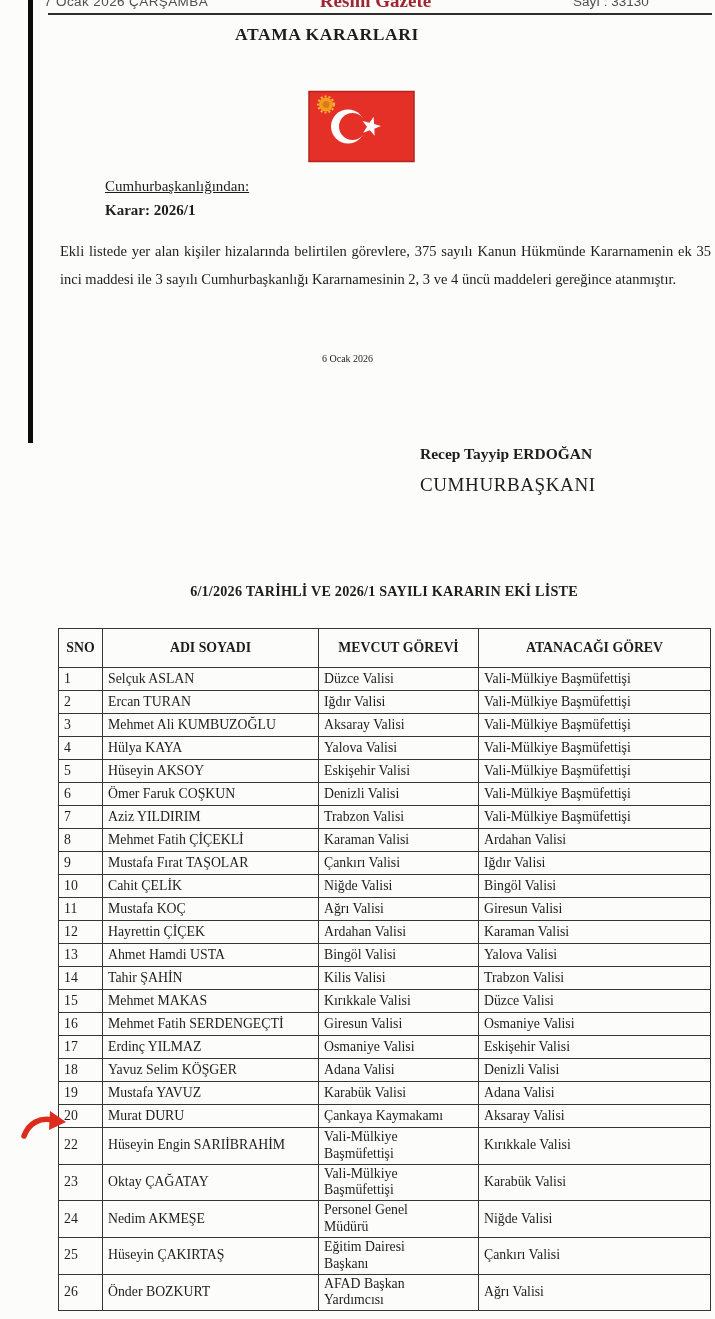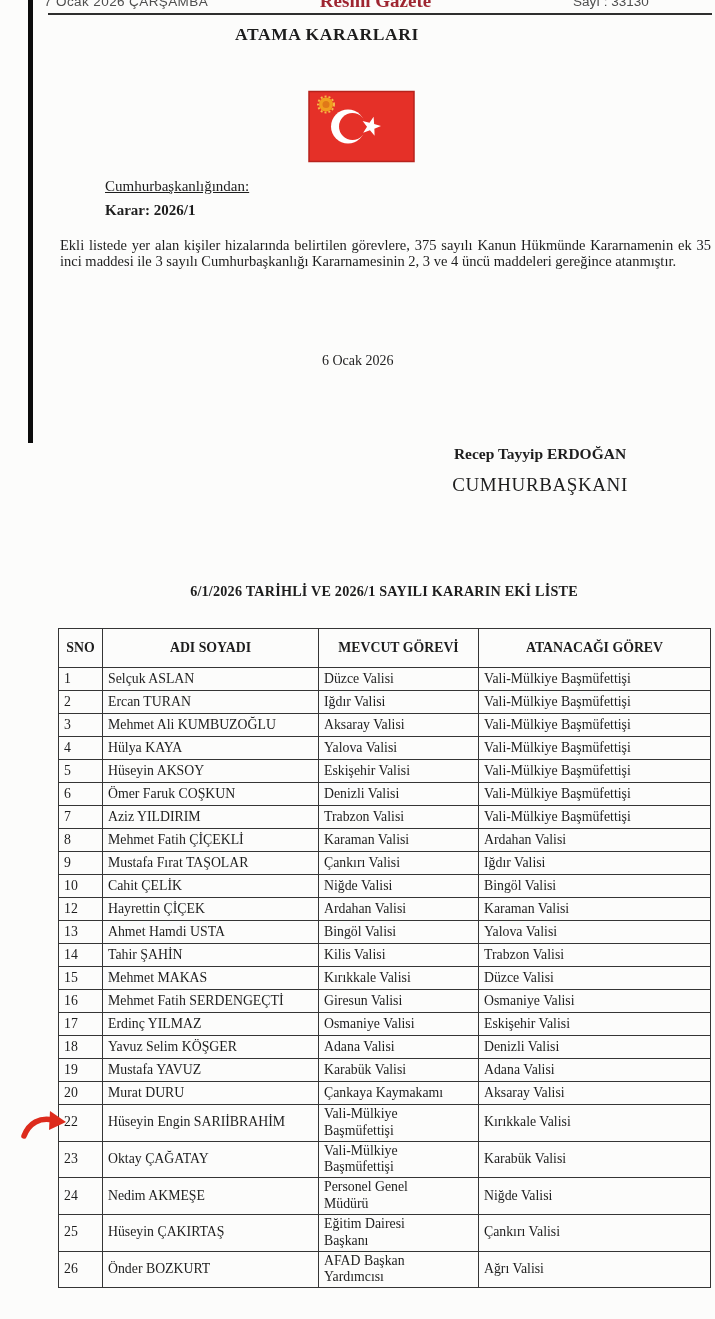--- a/index.html
+++ b/index.html
@@ -29,25 +29,25 @@
   .flag-white { fill:#ffffff; }
   .flag-red { fill: var(--flag-red, #e53028); }
   .sun-outer { fill: var(--flag-sun-orange, #f09e1e); }
   .sun-inner { fill:#e07818; }
   .sun-ring { fill:none; stroke:#f6b948; stroke-width:2; stroke-dasharray:2 2; }
 
   #authority { left:105px; top:178px; font-size:15px; text-decoration:underline; }
   #decision-no { left:105px; top:202px; font-size:15px; font-weight:bold; }
 
   #body-par { left:60px; top:237px; width:651px; font-size:14.5px;
-              line-height:16px; text-align:justify; }
-
-  #decision-date { left:322px; top:353px; font-size:14px; }
-
-  #signature { left:420px; top:445px; width:240px; text-align:center; }
+              line-height:28px; text-align:justify; }
+
+  #decision-date { left:322px; top:353px; font-size:10px; }
+
+  #signature { left:420px; top:445px; width:240px; text-align:left; }
   #sig-name { font-size:15.5px; font-weight:bold; white-space:nowrap; }
   #sig-title { font-size:19px; margin-top:11px; letter-spacing:.6px; }
 
   #annex-title { left:58px; top:583px; width:652px; text-align:center;
                  font-weight:bold; font-size:14.2px; letter-spacing:.2px; }
 
   #annex-table-wrap { left:58px; top:628px; }
   table { border-collapse:collapse; width:652px; table-layout:fixed; }
   th, td { border:1.6px solid var(--table-border, #353535);
            font-size:13.8px; line-height:1.22; overflow:hidden; }
@@ -169,20 +169,26 @@
           <td>Çankırı Valisi</td>
           <td>Iğdır Valisi</td>
         </tr>
         <tr>
           <td>10</td>
           <td>Cahit ÇELİK</td>
           <td>Niğde Valisi</td>
           <td>Bingöl Valisi</td>
         </tr>
         <tr>
+          <td>11</td>
+          <td>Mustafa KOÇ</td>
+          <td>Ağrı Valisi</td>
+          <td>Giresun Valisi</td>
+        </tr>
+        <tr>
           <td>12</td>
           <td>Hayrettin ÇİÇEK</td>
           <td>Ardahan Valisi</td>
           <td>Karaman Valisi</td>
         </tr>
         <tr>
           <td>13</td>
           <td>Ahmet Hamdi USTA</td>
           <td>Bingöl Valisi</td>
           <td>Yalova Valisi</td>

